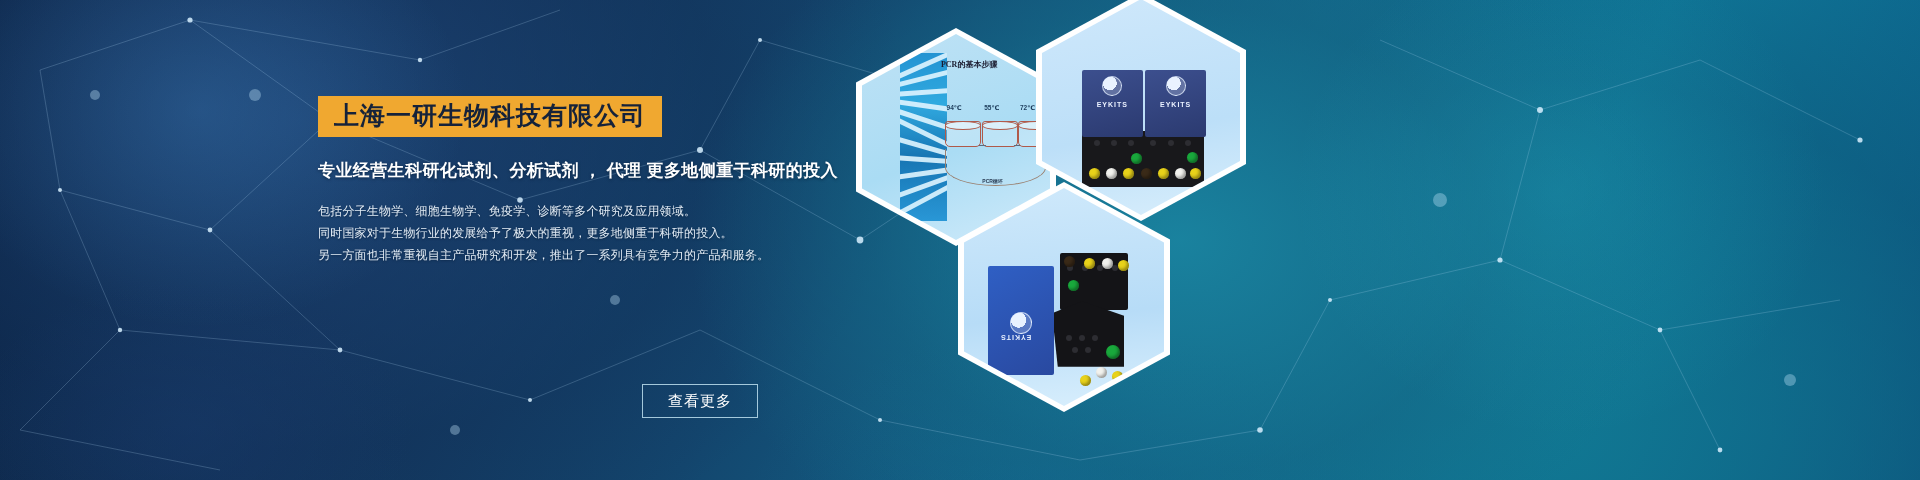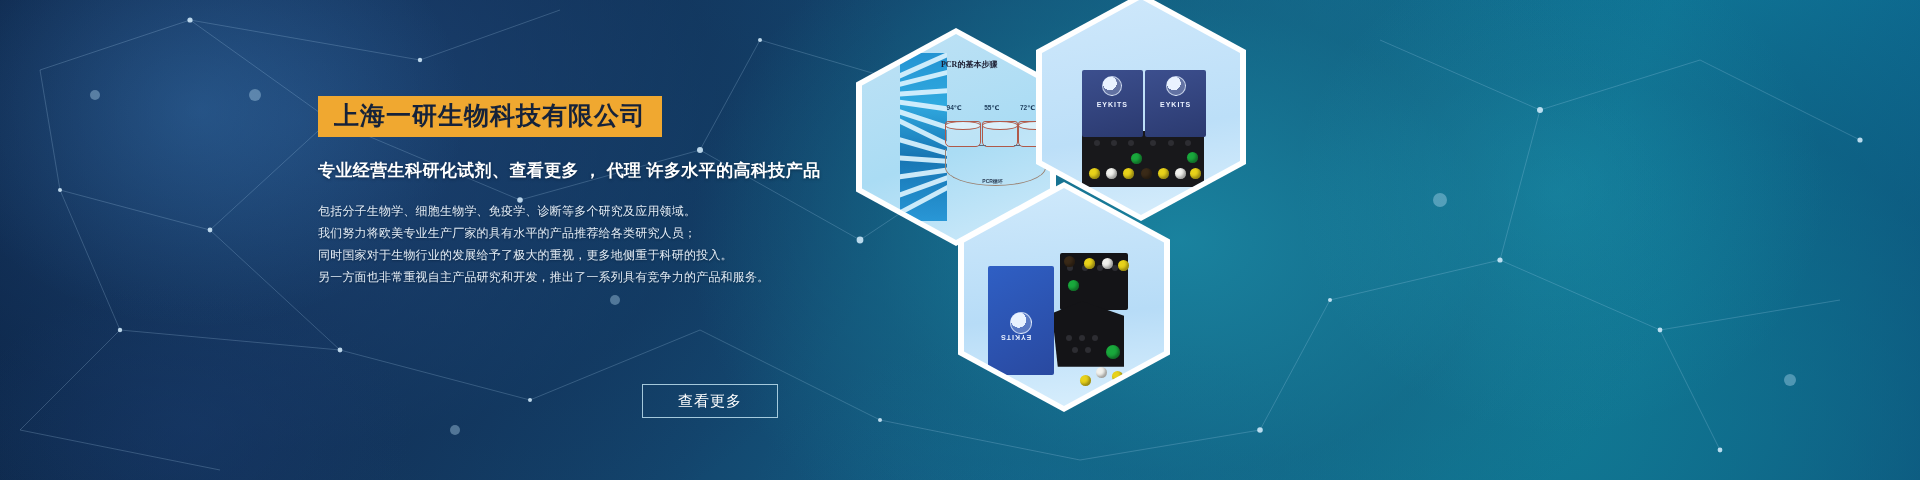--- a/index.html
+++ b/index.html
@@ -63,21 +63,21 @@
     color:#e4edf6;
     font-size:12px;
     line-height:22px;
     letter-spacing:.2px;
     text-shadow:0 1px 2px rgba(0,20,40,.5);
   }
   .body-copy p{ white-space:nowrap; }
 
   .more-btn{
     position:absolute; left:324px; top:288px;
-    width:136px; height:34px;
+    width:116px; height:34px;
     border:1px solid rgba(190,225,240,.85);
     background:transparent;
     color:#ffffff;
     font-size:15px;
     font-family:inherit;
     letter-spacing:1px;
     cursor:pointer;
     display:flex; align-items:center; justify-content:center;
   }
 
@@ -208,25 +208,24 @@
       <circle cx="1440" cy="200" r="7"></circle>
         <circle cx="1790" cy="380" r="6"></circle>
       <circle cx="455" cy="430" r="5"></circle>
         <circle cx="95" cy="95" r="5"></circle>
     </g>
   </svg>
 
   <div class="content">
     <div class="title-chip">上海一研生物科技有限公司</div>
 
-    <div class="subtitle">专业经营生科研化试剂、查看更多 ， 代理 许多水平的高科技产品</div>
+    <div class="subtitle">专业经营生科研化试剂、分析试剂 ， 代理 更多地侧重于科研的投入</div>
 
     <div class="body-copy">
       <p>包括分子生物学、细胞生物学、免疫学、诊断等多个研究及应用领域。</p>
-      <p>我们努力将欧美专业生产厂家的具有水平的产品推荐给各类研究人员；</p>
       <p>同时国家对于生物行业的发展给予了极大的重视，更多地侧重于科研的投入。</p>
       <p>另一方面也非常重视自主产品研究和开发，推出了一系列具有竞争力的产品和服务。</p>
     </div>
 
     <button class="more-btn">查看更多</button>
   </div>
 
   <div class="hex-cluster">
 
     <div class="hex hex1">

